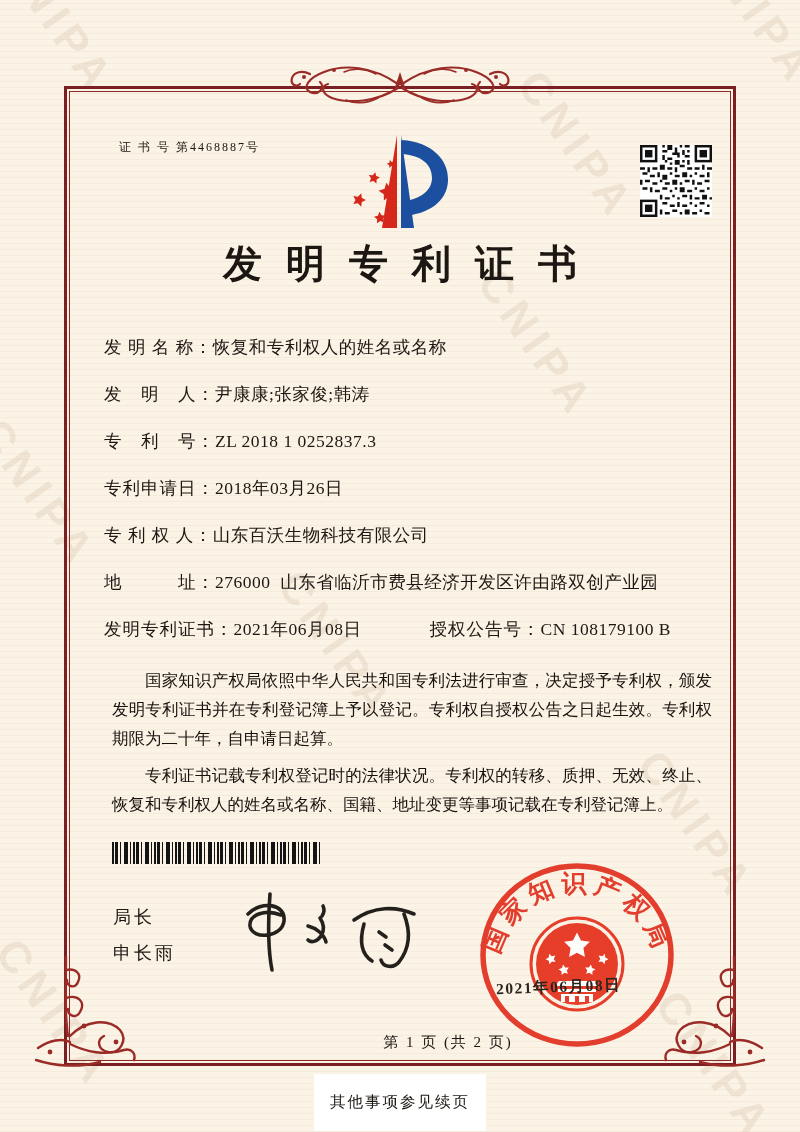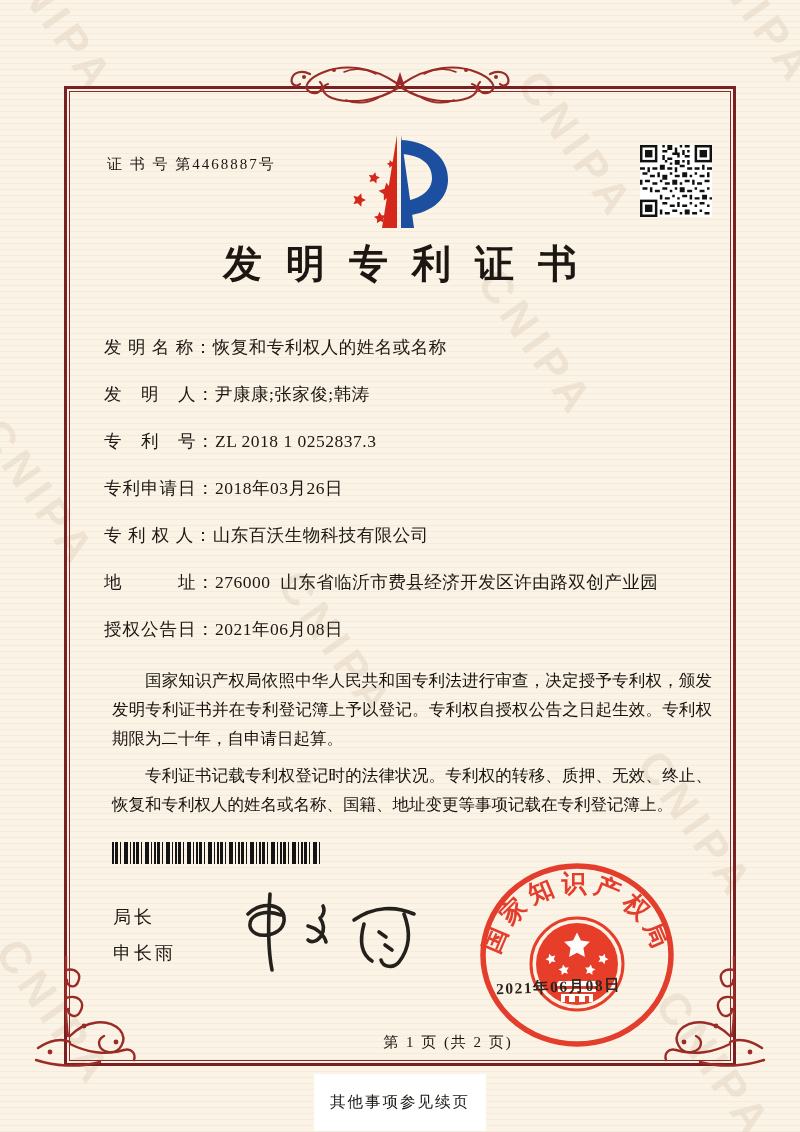--- a/index.html
+++ b/index.html
@@ -43,22 +43,22 @@
   .frame-inner{
     position:absolute;inset:2px;
     border:1px solid #8c2a28;
   }
   .orn{position:absolute;z-index:4;pointer-events:none;}
   .orn-top{left:280px;top:58px;}
   .orn-bl{left:26px;top:956px;}
   .orn-br{left:662px;top:956px;transform:scaleX(-1);}
   
   .cert-no{
-    position:absolute;z-index:3;left:107px;top:139px;
-    font-size:15px;letter-spacing:2px;margin-top:16px;
+    position:absolute;z-index:3;left:119px;top:139px;
+    font-size:12px;letter-spacing:2px;
   }
   .logo{position:absolute;z-index:3;left:338px;top:128px;}
   .qr{position:absolute;z-index:3;left:640px;top:145px;}
   .title{
     position:absolute;z-index:3;left:0;top:237px;width:100%;
     text-align:center;font-size:39px;font-weight:700;
     letter-spacing:24px;transform:translateX(12px);
   }
   
   .fields{
@@ -239,21 +239,24 @@
       <span class="flabel">专利申请日：</span><span class="fvalue">2018年03月26日</span>
     </div>
     <div class="frow">
       <span class="flabel">专 利 权 人：</span><span class="fvalue">山东百沃生物科技有限公司</span>
     </div>
     <div class="frow">
       <span class="flabel">地　　　址：</span><span class="fvalue">276000  山东省临沂市费县经济开发区许由路双创产业园</span>
     </div>
     <div class="frow grant-row">
       <span>
-        <span class="flabel">授权公告日：</span><span class="fvalue">2021年06月08日</span>
+        <span class="flabel">发明专利证书：</span><span class="fvalue">2021年06月08日</span>
+      </span>
+      <span class="grant-pair2">
+        <span class="flabel">授权公告号：</span><span class="fvalue">CN 108179100 B</span>
       </span>
     </div>
   </div>
 
   <div class="paras">
     <p>国家知识产权局依照中华人民共和国专利法进行审查，决定授予专利权，颁发发明专利证书并在专利登记簿上予以登记。专利权自授权公告之日起生效。专利权期限为二十年，自申请日起算。</p>
     <p>专利证书记载专利权登记时的法律状况。专利权的转移、质押、无效、终止、恢复和专利权人的姓名或名称、国籍、地址变更等事项记载在专利登记簿上。</p>
   </div>
 
   <div class="barcode"></div>

